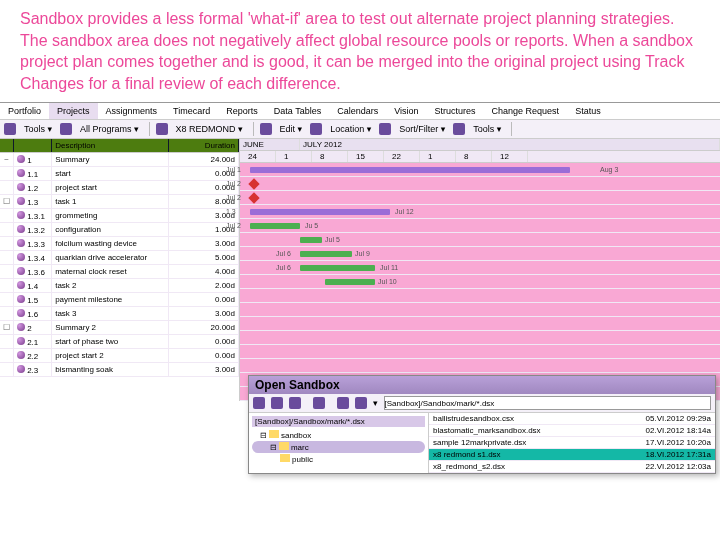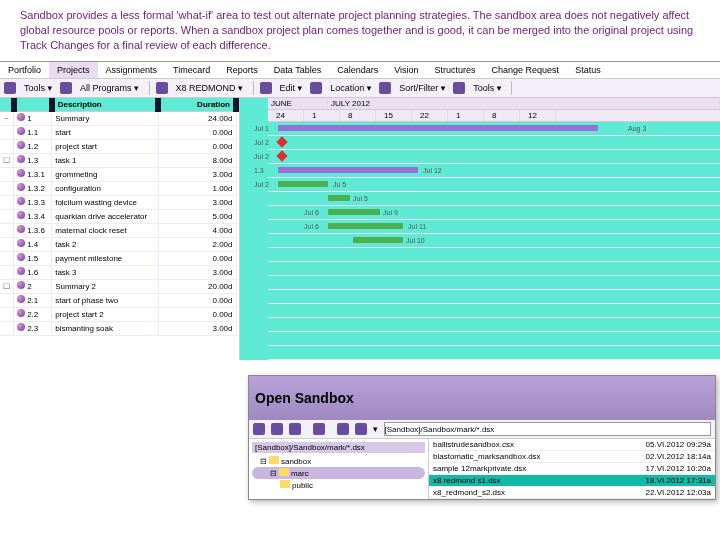--- a/index.html
+++ b/index.html
@@ -1,47 +1,47 @@
 <!DOCTYPE html>
 <html><head>
 <meta charset="utf-8">
 <style>
 * { box-sizing: border-box; margin: 0; padding: 0; }
 body { font-family: Arial, sans-serif; font-size: 10px; background: #fff; width: 720px; }
-.desc { font-size: 11px; line-height: 1.35; padding: 8px 20px 8px 20px; color: #701a75; }
+.desc { font-size: 16px; line-height: 1.35; padding: 8px 20px 8px 20px; color: #ec4899; }
 .app { border-top: 1px solid #999; background: #f4f0f8; }
 .menubar { display: flex; background: #fff; border-bottom: 1px solid #ccc; font-size: 9px; }
 .menubar span { padding: 3px 8px; cursor: pointer; }
 .menubar .active { background: #e8ddf0; }
 .toolbar { display: flex; align-items: center; background: #f4f0f8; border-bottom: 1px solid #ccc; font-size: 9px; padding: 2px 4px; gap: 4px; }
 .toolbar .lbl { padding: 1px 4px; }
 .toolbar .sep { width: 1px; height: 14px; background: #bbb; margin: 0 2px; }
 .icon-s { width: 12px; height: 12px; display: inline-block; background: #6a4c9c; border-radius: 2px; }
 .main { display: flex; }
 .leftcol { width: 240px; background: #fff; border-right: 1px solid #ccc; }
 .leftcol table { width: 100%; border-collapse: collapse; font-size: 8px; }
-.leftcol th { background: #5eead4; text-align: left; padding: 2px 3px; font-weight: bold; border-bottom: 1px solid #ccc; border-right: 6px solid #0f172a; }
+.leftcol th { background: #4d7c0f; text-align: left; padding: 2px 3px; font-weight: normal; border-bottom: 1px solid #ccc; border-right: 1px solid #0f172a; }
 .leftcol td { padding: 1px 3px; border-bottom: 1px solid #f0e8f5; border-right: 1px solid #f0e8f5; height: 14px; }
 .leftcol .id { width: 38px; }
 .leftcol .dur { width: 34px; text-align: right; padding-left: 36px; }
 .bullet { width: 8px; height: 8px; border-radius: 50%; background: radial-gradient(circle at 30% 30%, #d296e0, #7a3c8c); display: inline-block; margin-right: 2px; }
 .expcol { width: 12px; text-align: center; color: #666; }
-.gantt { flex: 1; background: #5eead4; position: relative; padding-left: 28px; }
+.gantt { flex: 1; background: #f9a8d4; position: relative; }
 .gantt-hdr { display: flex; font-size: 8px; background: #e8e0f0; border-bottom: 1px solid #ccc; }
 .gantt-hdr .mon { padding: 1px 3px; border-right: 1px solid #ddd; }
 .gantt-hdr2 { display: flex; font-size: 8px; background: #f0e8f5; border-bottom: 1px solid #ccc; }
 .gantt-hdr2 span { padding: 1px 8px; border-right: 1px solid #ddd; min-width: 36px; }
 .grow { height: 14px; border-bottom: 1px solid #f0e8f5; position: relative; padding-left: 2px; display: flex; align-items: center; font-size: 7px; }
 .bar { height: 6px; position: absolute; border-radius: 1px; }
 .bar-purple { background: #9b6dd7; }
 .bar-green { background: #4caf50; }
 .diamond { width: 8px; height: 8px; background: #d73232; transform: rotate(45deg); position: absolute; }
 .blabel { position: absolute; font-size: 7px; color: #555; }
 .dialog { position: absolute; top: 375px; left: 248px; width: 468px; background: #f4f0f8; border: 1px solid #888; box-shadow: 2px 2px 6px rgba(0,0,0,0.3); font-size: 9px; }
-.dialog-title { background: linear-gradient(#b8a0d8,#a088c0); padding: 14px 6px; font-weight: bold; font-size: 14px; }
+.dialog-title { background: linear-gradient(#b8a0d8,#a088c0); padding: 2px 6px; font-weight: bold; font-size: 12px; }
 .dialog-tb { display: flex; padding: 2px 4px; gap: 6px; align-items: center; border-bottom: 1px solid #ccc; }
 .dialog-tb input { font-size: 8px; height: 14px; border: 1px solid #999; }
 .dialog-body { display: flex; }
 .tree { width: 180px; border-right: 1px solid #ccc; padding: 3px; font-size: 8px; background: #fff; }
 .tree-path { background: #d8c8e8; padding: 1px 3px; margin-bottom: 2px; }
 .tree-item { padding: 1px 0 1px 8px; }
 .tree-item.sel { background: #c8b8e0; border-radius: 6px; }
 .folder { width: 10px; height: 8px; background: #ffd966; display: inline-block; margin-right: 2px; }
 .filelist { flex: 1; background: #fff; font-size: 8px; }
 .filelist div { padding: 1px 4px; display: flex; justify-content: space-between; border-bottom: 1px solid #f0e8f5; }

